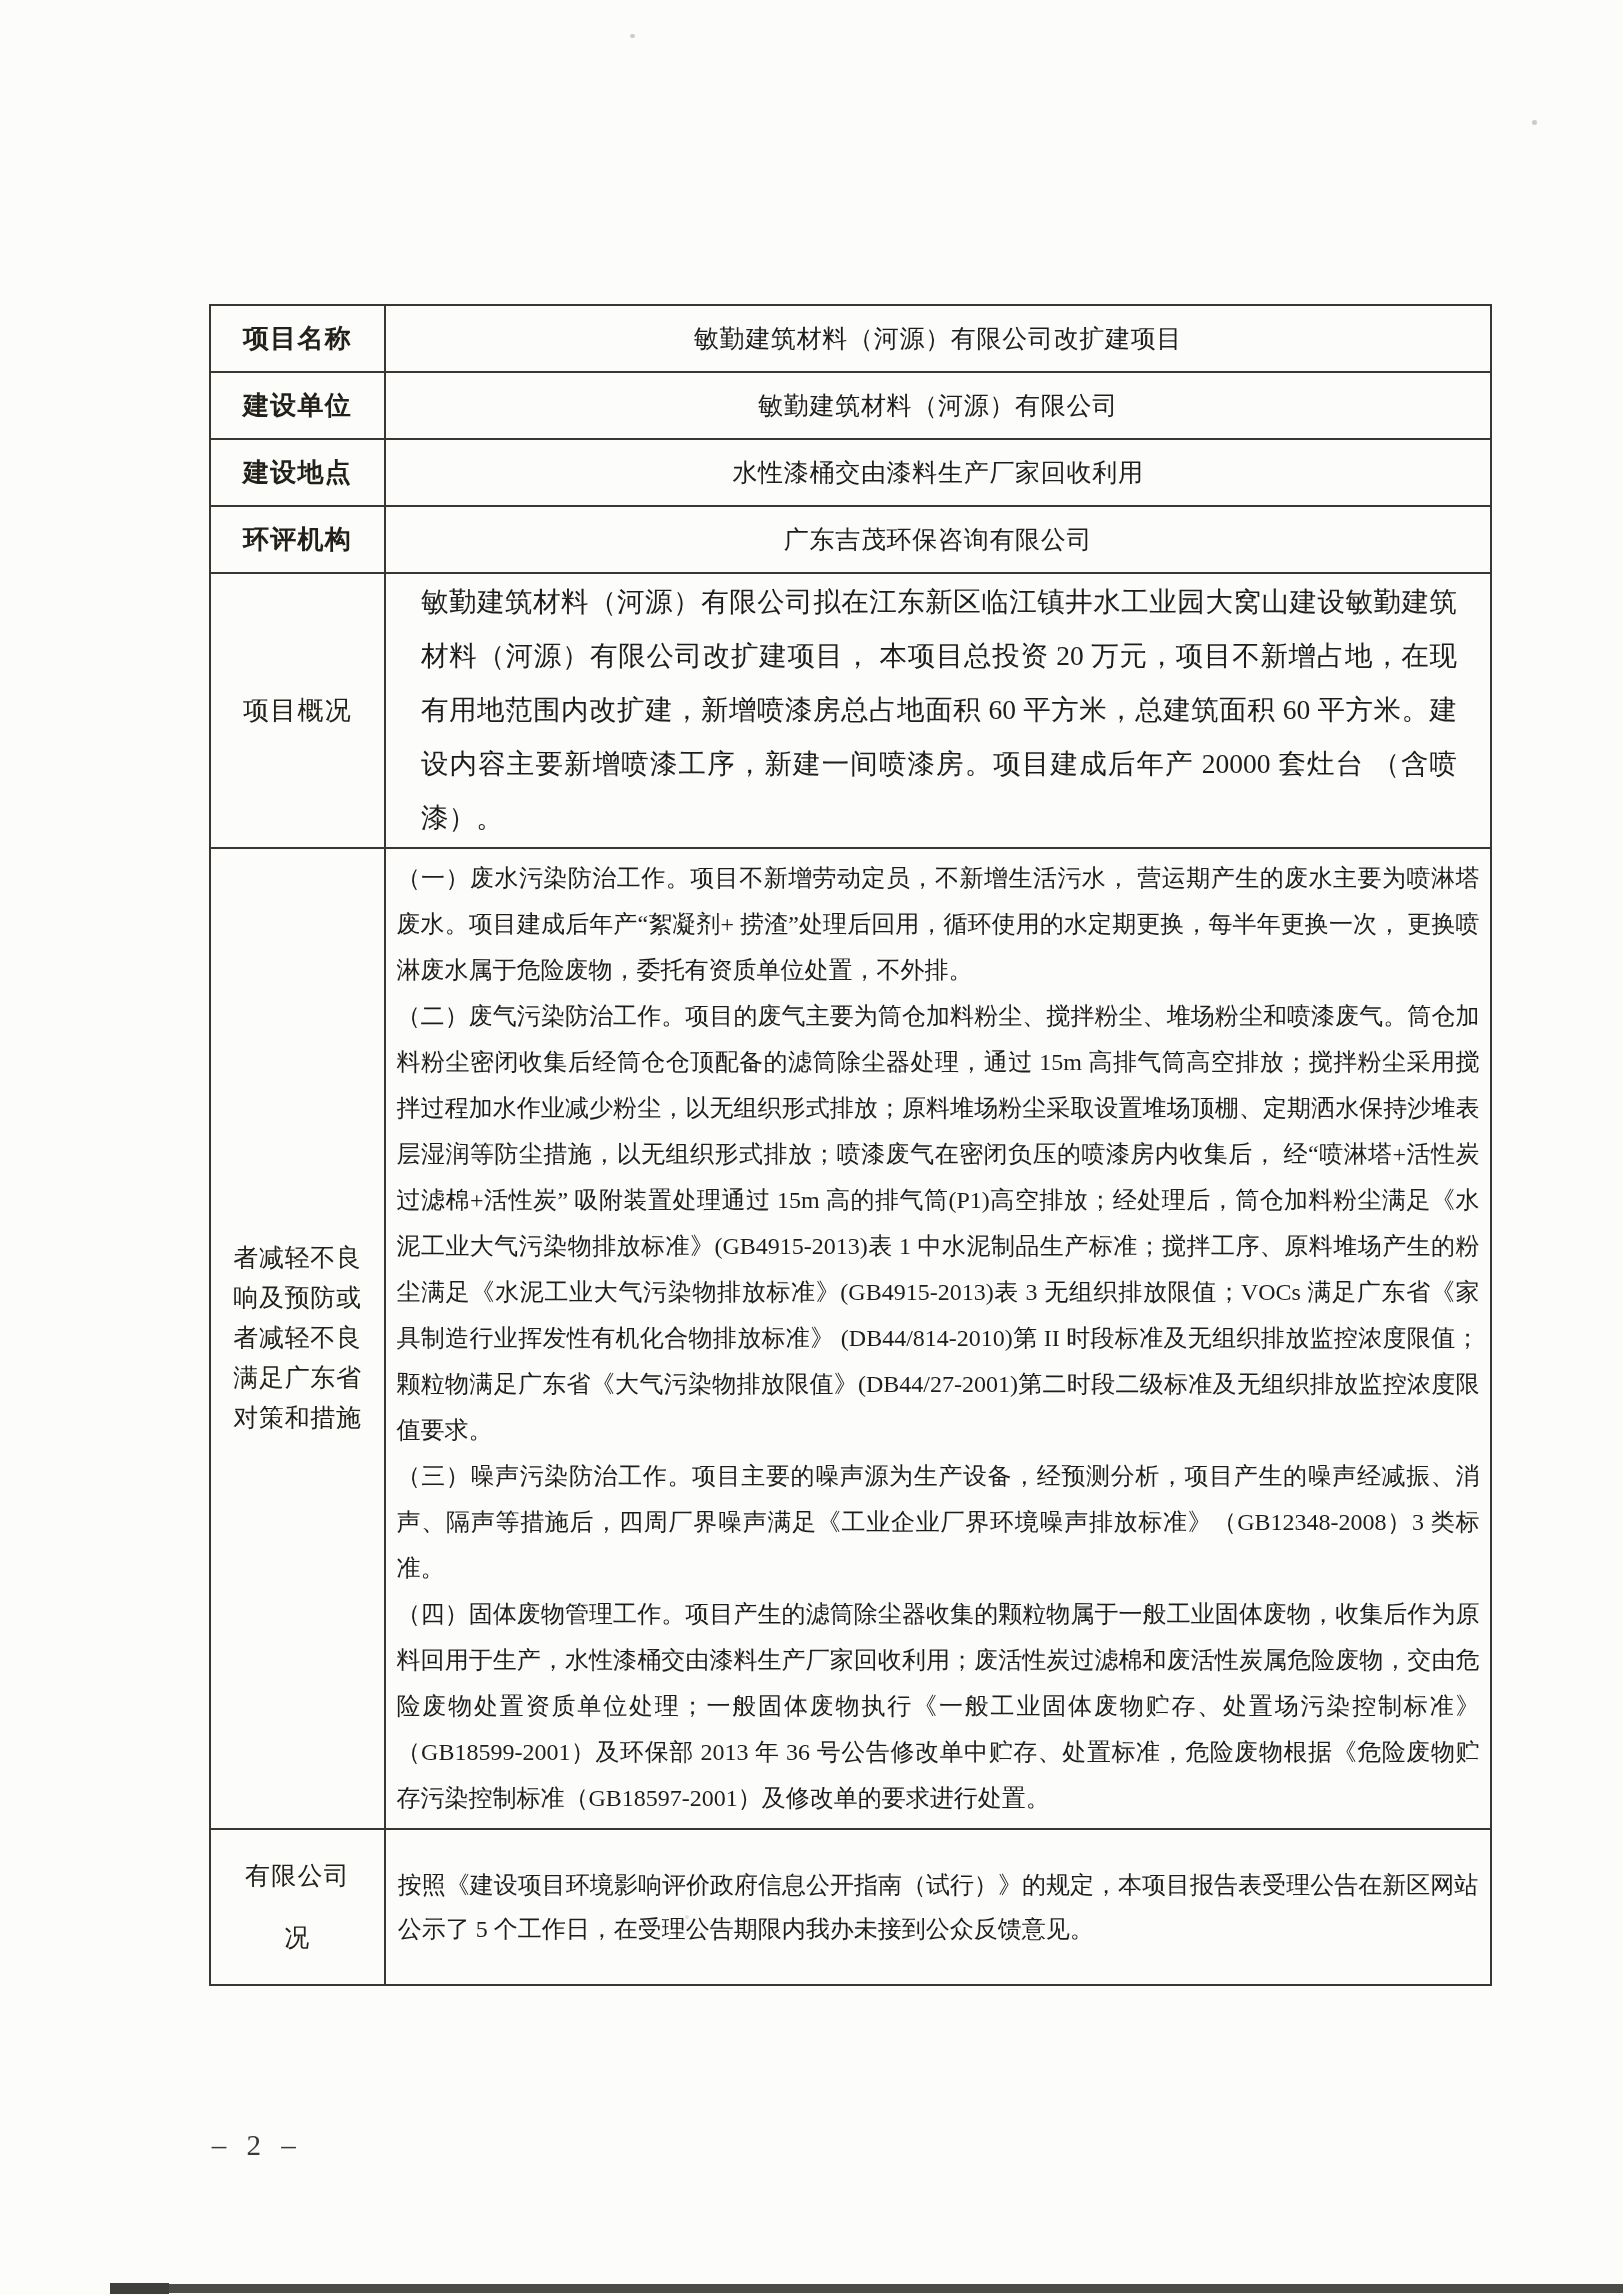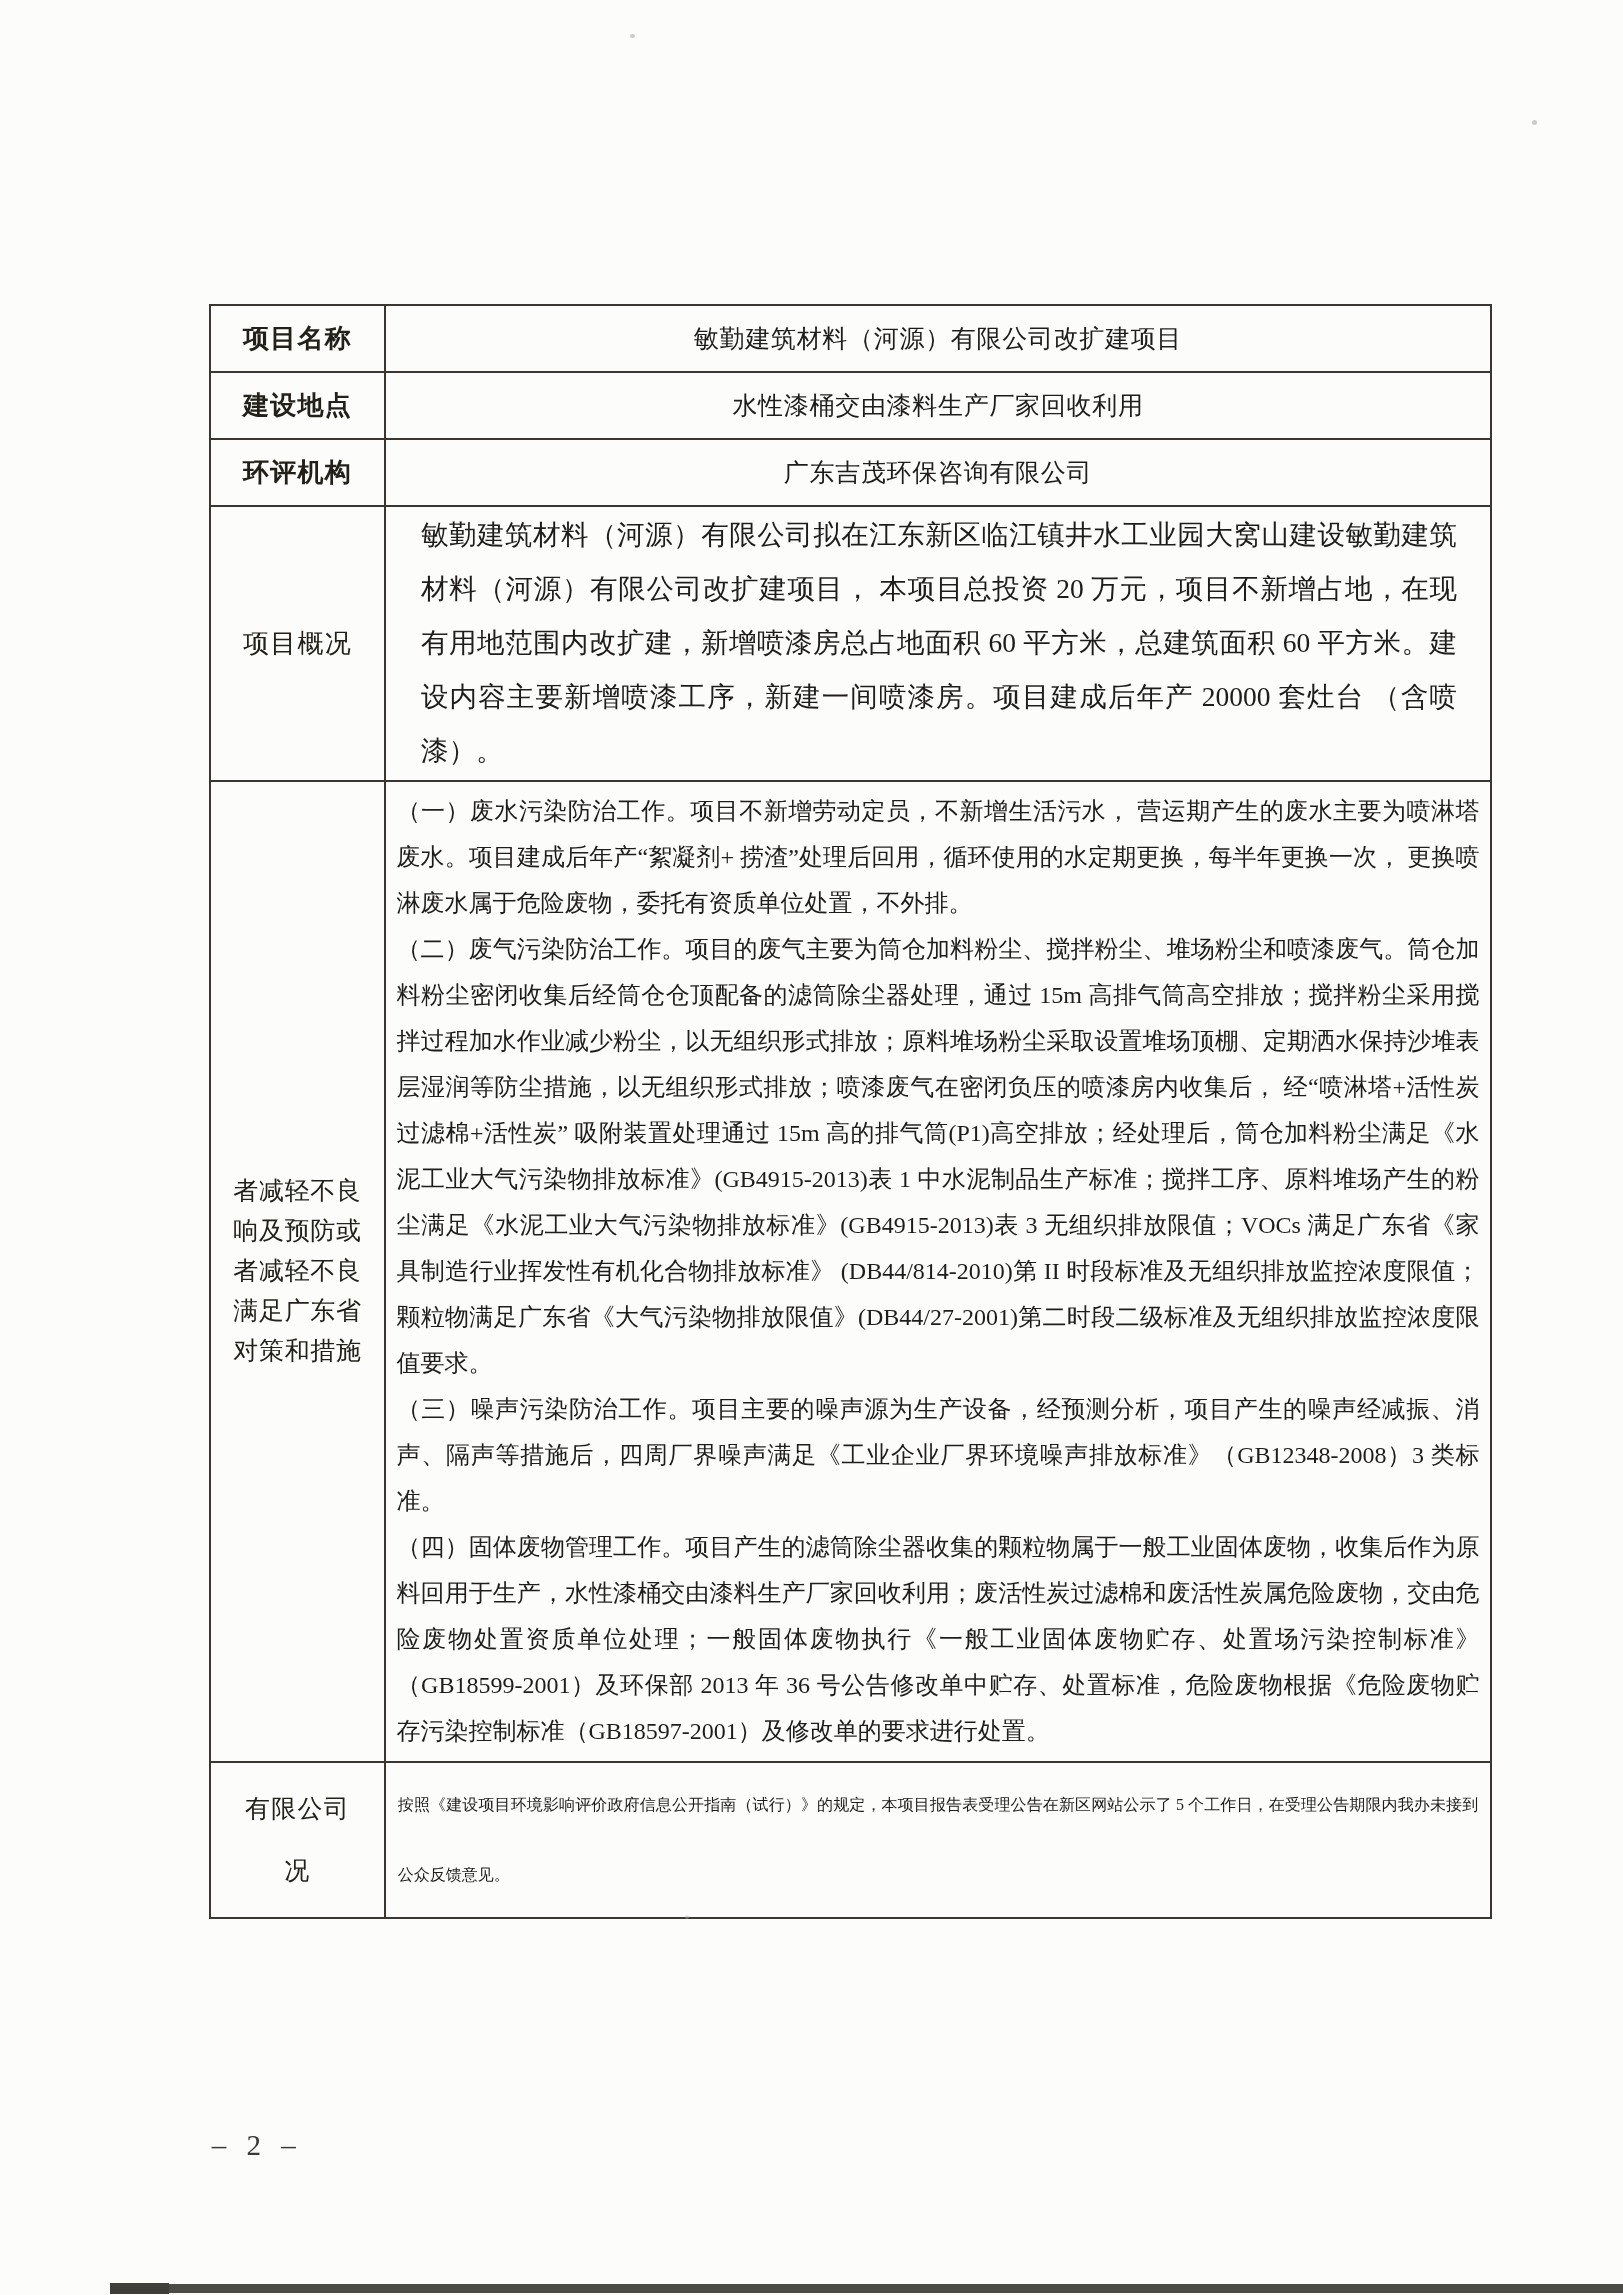--- a/index.html
+++ b/index.html
@@ -65,22 +65,22 @@
     text-align: justify;
     text-align-last: left;
   }
   .label-stack { display: block; }
   .label-stack .lbl-line { display: block; }
   .measures-label .lbl-line { line-height: 40px; font-size: 25px; letter-spacing: 0.7px; }
   .participation-label .lbl-line { line-height: 62px; font-size: 25px; letter-spacing: 1.3px; }
 
   tr.r-participation { height: 122px; }
   td.cell-participation {
-    font-size: 16px;
-    line-height: 70px;
+    font-size: 24px;
+    line-height: 44px;
     text-align: justify;
     text-align-last: left;
     padding: 0 11.8px;
     border-radius: 10px;
   }
 
   .page-number {
     position: absolute;
     left: 208px;
     top: 2129px;
@@ -121,20 +121,24 @@
         <col class="c-label">
         <col class="c-value">
       </colgroup>
 
     <tbody>
         <tr class="r-basic">
       <td class="cell-label lbl-bold">项目名称</td>
       <td class="cell-value val-bold">敏勤建筑材料（河源）有限公司改扩建项目</td>
     </tr>
 
+    <tr class="r-basic">
+      <td class="cell-label lbl-bold">建设单位</td>
+      <td class="cell-value val-bold">敏勤建筑材料（河源）有限公司</td>
+    </tr>
 
     <tr class="r-basic">
       <td class="cell-label lbl-bold">建设地点</td>
       <td class="cell-value">水性漆桶交由漆料生产厂家回收利用</td>
     </tr>
 
     <tr class="r-basic">
       <td class="cell-label lbl-bold">环评机构</td>
       <td class="cell-value">广东吉茂环保咨询有限公司</td>
     </tr>

